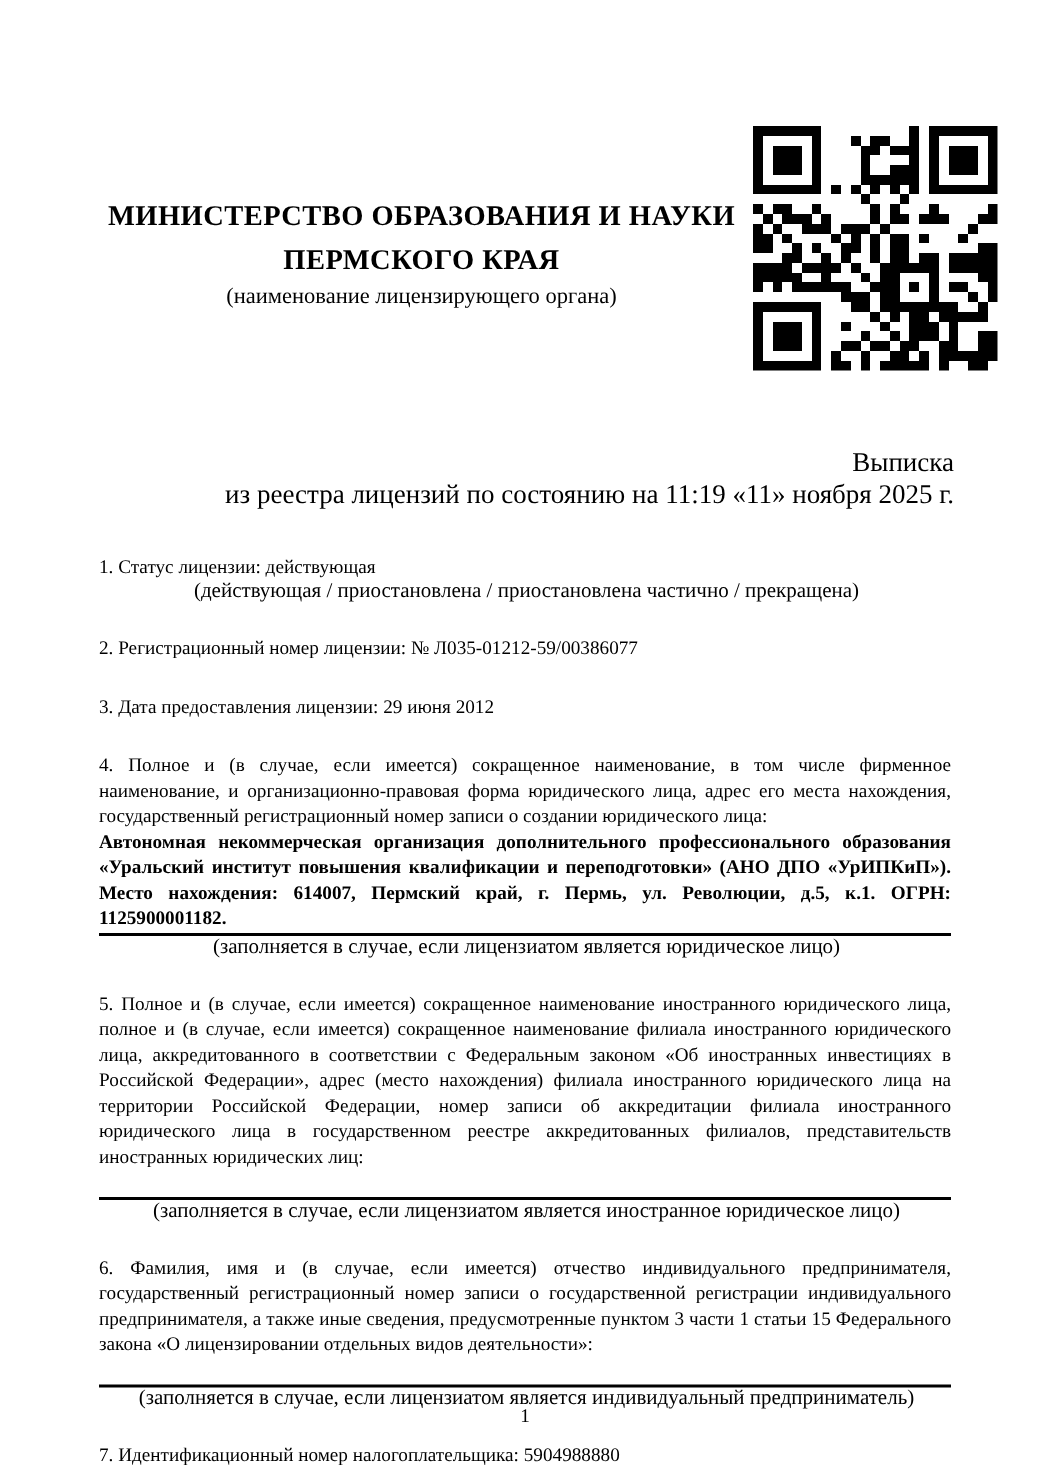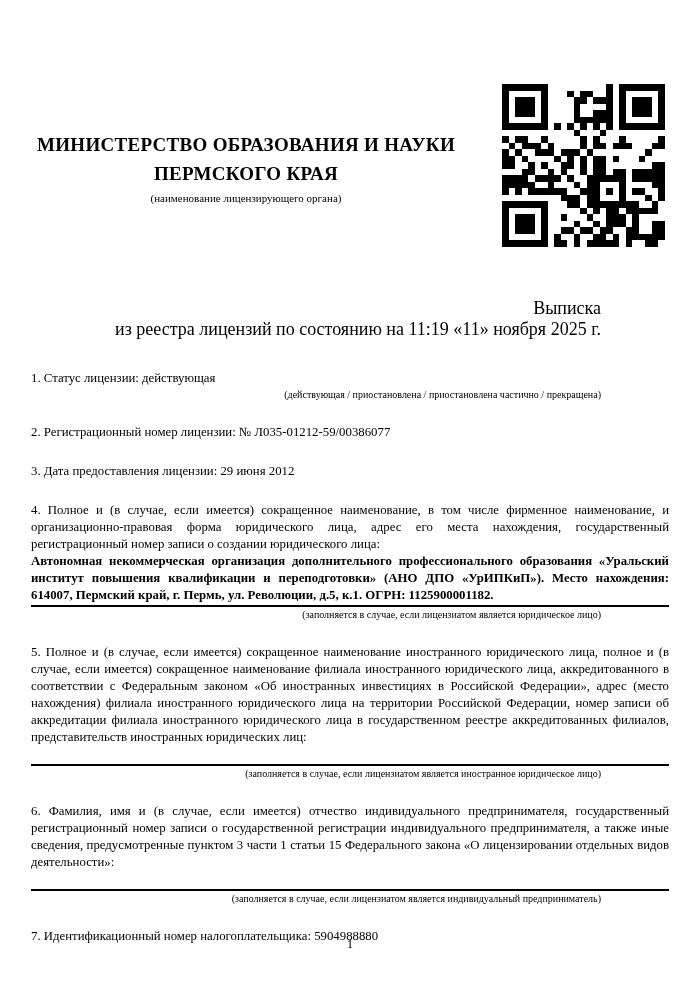--- a/index.html
+++ b/index.html
@@ -4,41 +4,41 @@
 <style>
   html, body { margin: 0; padding: 0; background: #ffffff; }
   .page {
     position: relative;
     width: 700px;
     height: 989px;
     background: #ffffff;
     color: #000;
     font-family: "Liberation Serif", serif;
     box-sizing: border-box;
-    padding: 0 31px;
+    padding: 0 66px;
     overflow: hidden;
   }
   .qr {
     position: absolute;
     top: 84px;
     left: 502px;
     width: 163px;
     height: 163px;
   }
   .header { margin-top: 130px; width: 430px; text-align: center; }
   .org-name { font-size: 19px; font-weight: bold; line-height: 29px; letter-spacing: 0.3px; }
-  .org-caption { font-size: 11px; line-height: 15px; margin-top: 3px; }
+  .org-caption { font-size: 15px; line-height: 15px; margin-top: 3px; }
   .doc-title { margin-top: 92px; width: 570px; text-align: right; font-size: 18px; line-height: 21px; }
   p.item { margin: 22px 0 0 0; font-size: 12.8px; line-height: 17px; }
   p.first-item { margin-top: 30px; }
   p.just { text-align: justify; }
   p.value { margin: 0; font-size: 12.8px; line-height: 17px; font-weight: bold; }
   p.value.empty { height: 17px; }
   .rule { height: 0; border: 0; border-top: 2px solid #000; margin: 1px 0 0 0; }
-  .small-caption { font-size: 10px; line-height: 14px; margin-top: 1px; width: 570px; text-align: right; }
+  .small-caption { font-size: 14px; line-height: 14px; margin-top: 1px; width: 570px; text-align: center; }
   .page-number { position: absolute; bottom: 38px; left: 0; width: 100%; text-align: center; font-size: 12.8px; line-height: 14px; }
 </style>
 </head>
 <body>
 
 <div class="page">
 
   <div class="qr"><svg viewBox="0 0 25 25" width="100%" height="100%" shape-rendering="crispEdges" fill="#000000">
         <rect width="25" height="25" fill="#ffffff"></rect>
         <rect x="0" y="0" width="1" height="1"></rect>

